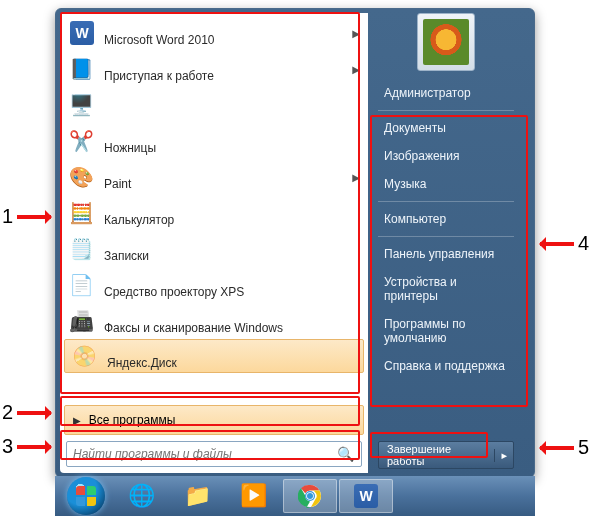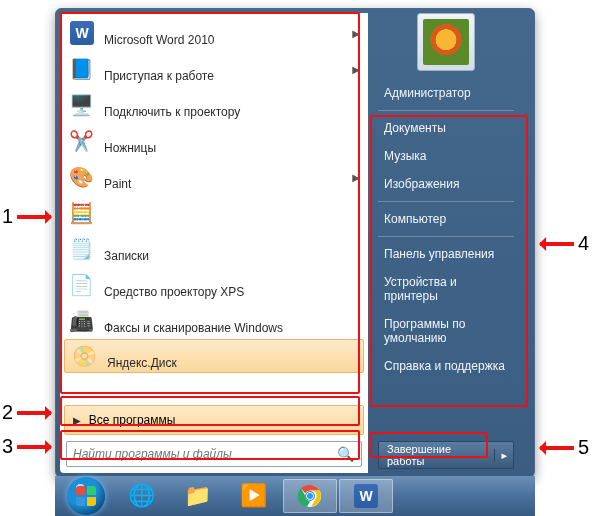--- a/index.html
+++ b/index.html
@@ -212,21 +212,20 @@
               <span class="ic-gen">📘</span>
             </span>
         <span class="prog-label">Приступая к работе</span>
         <span class="arrow-r">▶</span>
       </div>
 
       <div class="prog-item">
         <span class="prog-icon">
               <span class="ic-gen">🖥️</span>
             </span>
-        <span class="prog-label">Подключить к проектору</span>
       </div>
 
       <div class="prog-item">
         <span class="prog-icon">
               <span class="ic-gen">✂️</span>
             </span>
         <span class="prog-label">Ножницы</span>
       </div>
 
       <div class="prog-item">
@@ -234,20 +233,21 @@
               <span class="ic-gen">🎨</span>
             </span>
         <span class="prog-label">Paint</span>
         <span class="arrow-r">▶</span>
       </div>
 
       <div class="prog-item">
         <span class="prog-icon">
               <span class="ic-gen">🧮</span>
             </span>
+        <span class="prog-label">Калькулятор</span>
       </div>
 
       <div class="prog-item">
         <span class="prog-icon">
               <span class="ic-gen">🗒️</span>
             </span>
         <span class="prog-label">Записки</span>
       </div>
 
       <div class="prog-item">
@@ -288,22 +288,22 @@
 
   <div class="right-pane">
     <div class="avatar-wrap">
       <div class="avatar">
         <div class="avatar-inner"></div>
       </div>
     </div>
     <div class="r-label">Администратор</div>
     <div class="r-sep"></div>
     <div class="r-label">Документы</div>
+    <div class="r-label">Изображения</div>
     <div class="r-label">Музыка</div>
-    <div class="r-label">Изображения</div>
     <div class="r-sep"></div>
     <div class="r-label">Компьютер</div>
     <div class="r-sep"></div>
     <div class="r-label">Панель управления</div>
     <div class="r-label">Устройства и принтеры</div>
     <div class="r-label">Программы по умолчанию</div>
     <div class="r-label">Справка и поддержка</div>
 
     <div class="shutdown-row">
       <div class="shutdown-btn">

